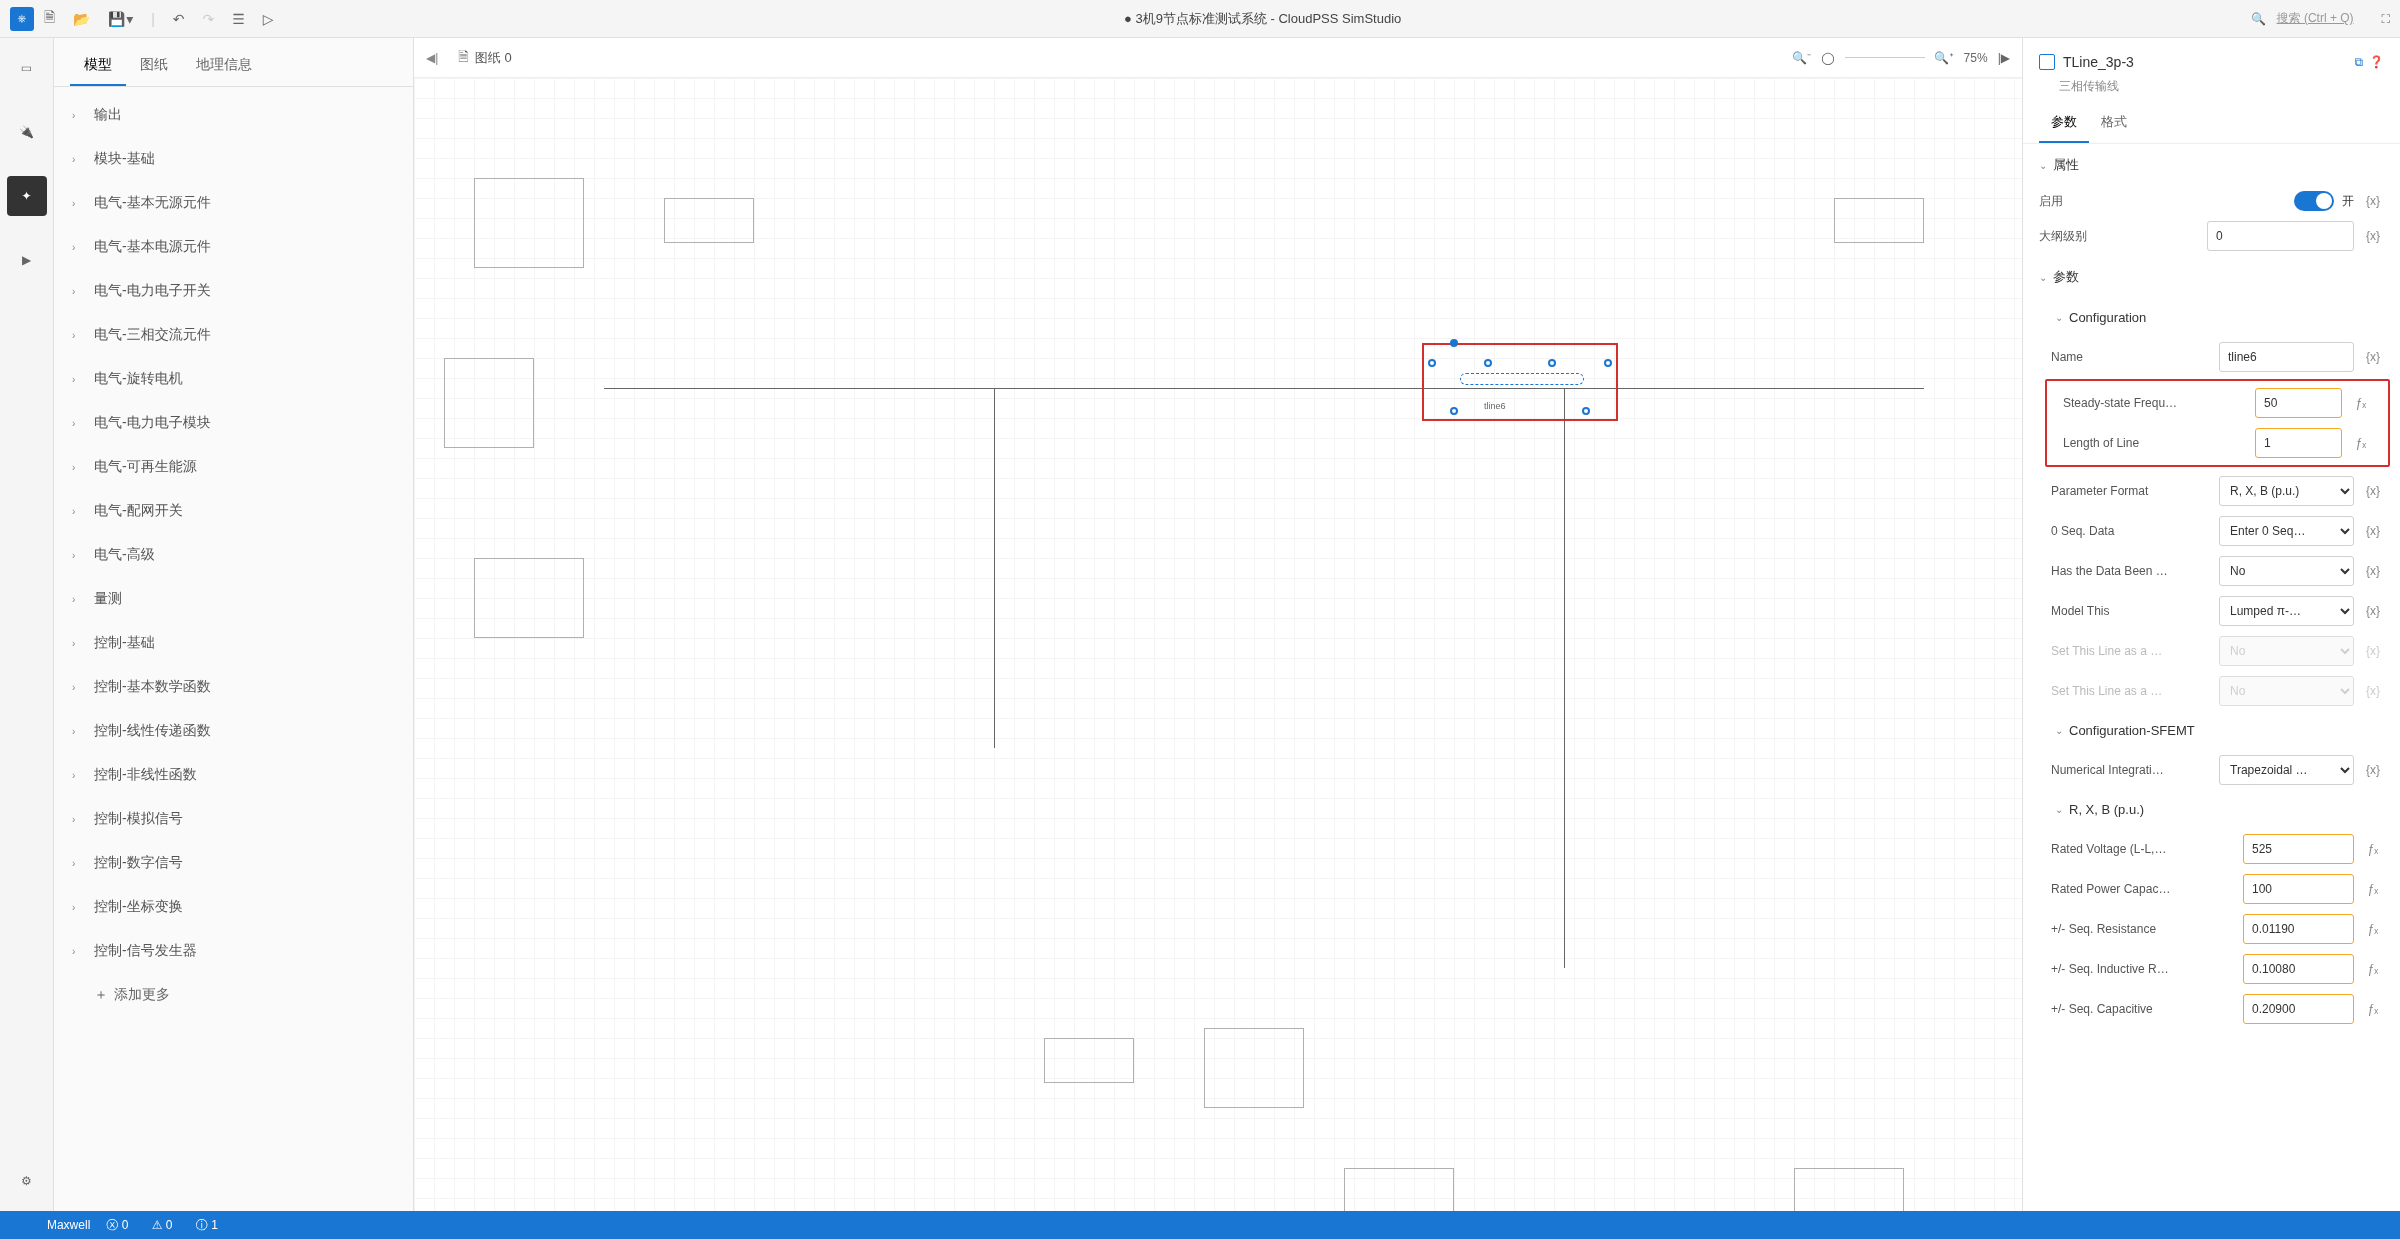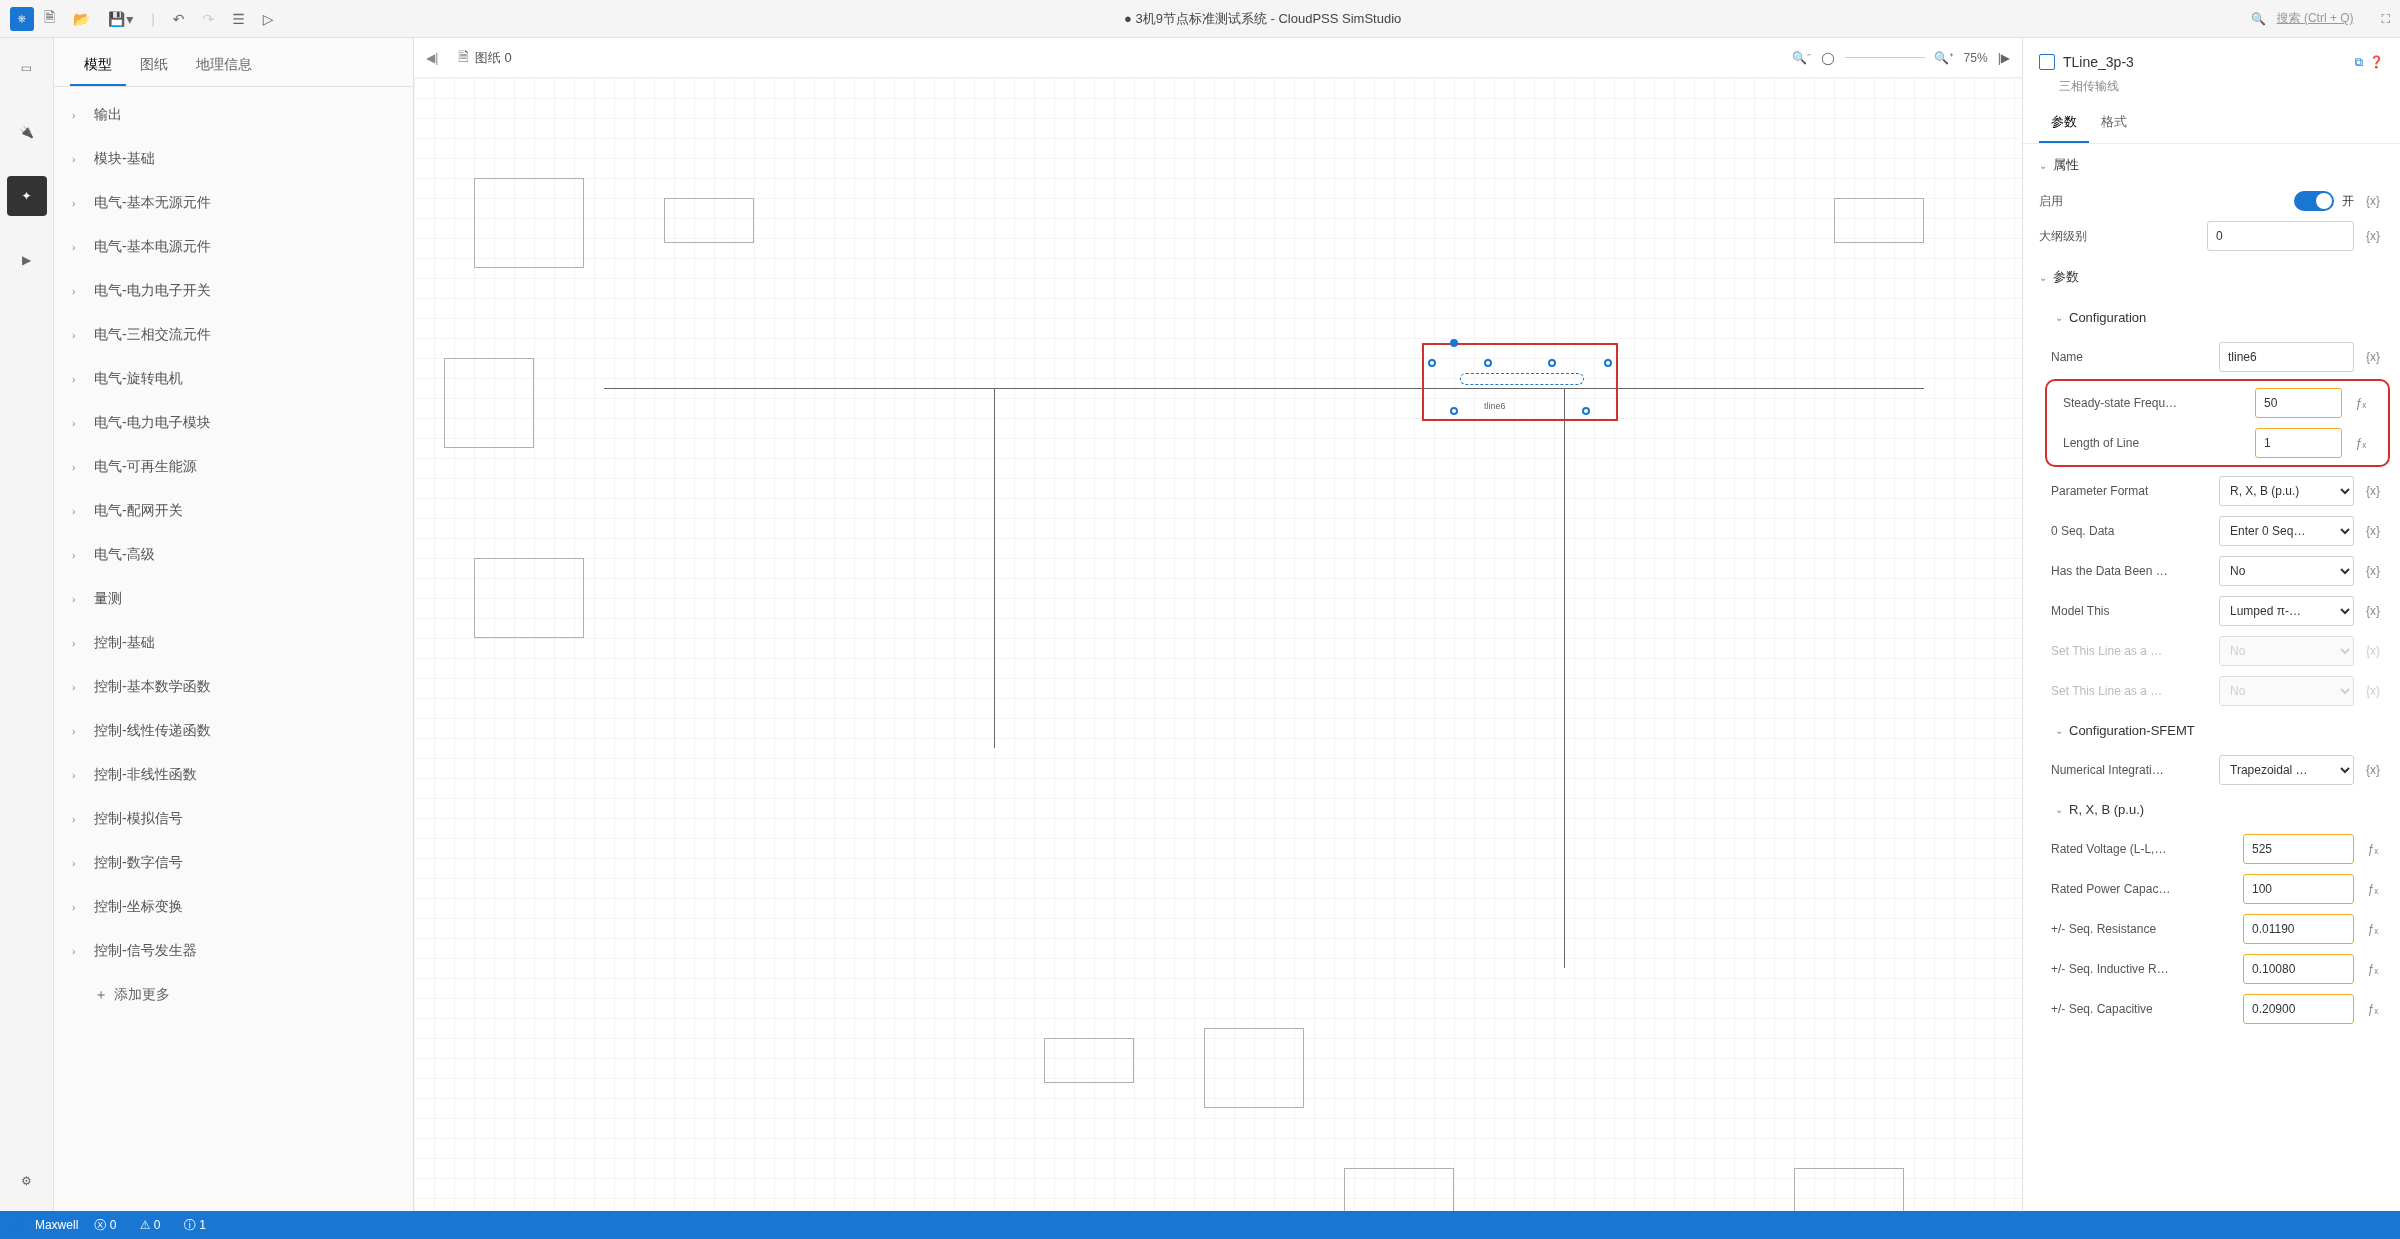--- a/index.html
+++ b/index.html
@@ -73,25 +73,25 @@
   .row .label.disabled { color: #bbb; }
   .row .field { flex: 1; display: flex; align-items: center; }
   .row input.text { width: 100%; height: 30px; border: 1px solid #d0d0d0; border-radius: 3px; padding: 0 8px; font-size: 12px; color: #333; }
   .row input.text.hl-orange { border-color: #f5a623; margin-left: 24px; }
   .row select { width: 100%; height: 30px; border: 1px solid #d0d0d0; border-radius: 3px; padding: 0 6px; font-size: 12px; color: #333; background: #fff; }
   .row select:disabled { color: #bbb; background: #f9f9f9; }
   .row .suffix { width: 22px; text-align: center; color: #888; font-size: 12px; }
   .row .fx { }
   .toggle { width: 40px; height: 20px; background: #1976d2; border-radius: 10px; position: relative; display: inline-block; }
   .toggle::after { content: ""; position: absolute; right: 2px; top: 2px; width: 16px; height: 16px; background: #fff; border-radius: 50%; }
-  .hl-red-box { border: 2px solid #d32f2f; margin: 2px 10px 4px 22px; padding: 2px 0; border-radius: 10px; }
+  .hl-red-box { border: 2px solid #d32f2f; margin: 2px 10px 4px 22px; padding: 2px 0; border-radius: 2px; }
 
   
   .statusbar { height: 28px; background: #1976d2; display: flex; align-items: center; padding: 0 12px; color: #fff; font-size: 12px; gap: 16px; }
-  .statusbar .user { display: flex; align-items: center; gap: 8px; }
+  .statusbar .user { display: flex; align-items: center; gap: 20px; }
   .statusbar .counts span { margin-right: 10px; }
 </style>
 </head>
 <body>
 
 <div class="menubar">
   <div class="app-icon">⎈</div>
   <div class="menu-icons">
     <span>🗎</span>
     <span>📂</span>

